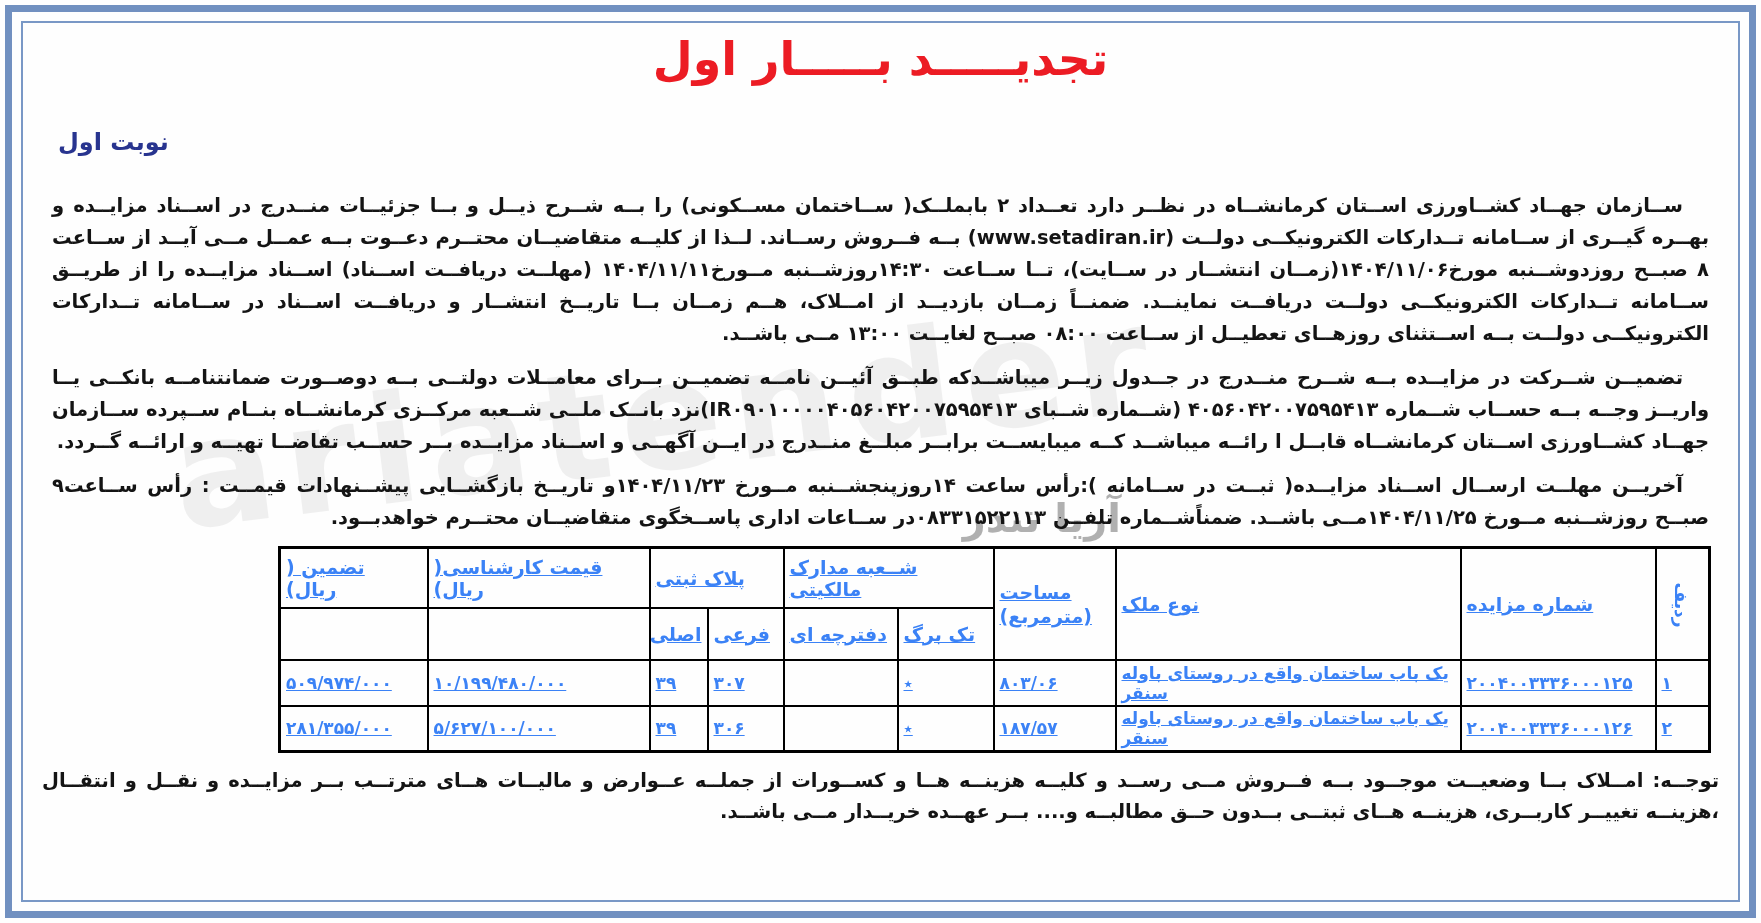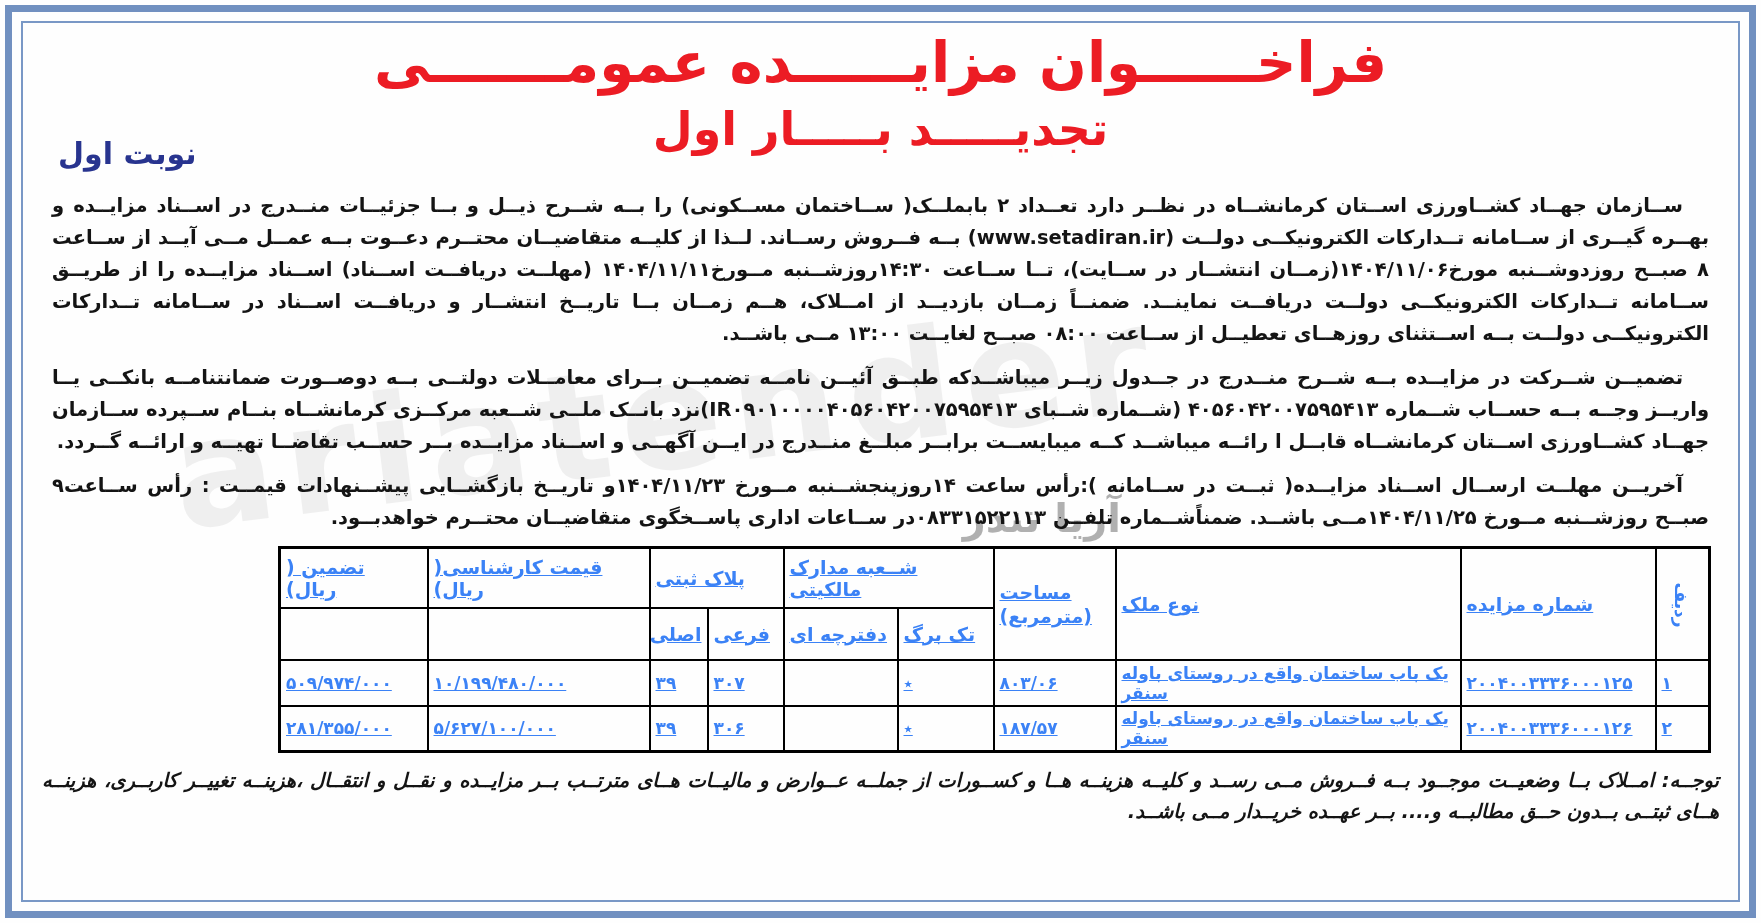--- a/index.html
+++ b/index.html
@@ -14,21 +14,21 @@
            color:#000;opacity:0.055;transform:rotate(-7deg);letter-spacing:10px;
            pointer-events:none;direction:ltr;}
   .wm-orange{position:absolute;top:495px;right:640px;font-size:40px;font-weight:bold;
            color:#000000;opacity:0.30;pointer-events:none;letter-spacing:6px;}
 
   
   .header{position:relative;height:150px;}
   .titles{position:absolute;top:0;left:250px;right:250px;text-align:center;}
   .title1{font-size:56px;line-height:70px;font-weight:bold;color:#ec1c24;}
   .title2{font-size:46px;line-height:62px;font-weight:bold;color:#ec1c24;}
-  .nobat{position:absolute;left:18px;top:100px;font-size:30px;font-weight:bold;color:#28348f;margin-top:8px;}
+  .nobat{position:absolute;left:18px;top:100px;font-size:24px;font-weight:bold;color:#28348f;}
   .logo{position:absolute;right:218px;top:6px;width:136px;height:140px;}
   .logo svg{width:100%;height:100%;font-family:"DejaVu Sans",sans-serif;}
 
   
   .para{margin:12px;font-size:19.5px;line-height:32px;font-weight:bold;color:#141414;
         text-align:justify;text-indent:26px;}
   .body-text{margin-top:2px;}
 
   
   table.props{border-collapse:collapse;table-layout:fixed;width:1430px;
@@ -39,38 +39,37 @@
   table.props thead .r1{height:60px;}
   table.props thead .r2{height:52px;}
   table.props tbody tr{height:46px;}
   table.props th{font-size:19px;}
   table.props td{font-size:17px;}
   .radif-head span{display:inline-block;transform:rotate(90deg);white-space:nowrap;font-size:17px;}
   .area-head div{line-height:24px;}
 
   
   .note{margin:12px 2px 0 2px;font-size:19.5px;line-height:31px;font-weight:bold;
-        color:#141414;text-align:justify;font-style:italic;}
+        color:#141414;text-align:justify;}
   .footer-line{margin-top:10px;text-align:center;font-size:31px;font-weight:bold;color:#ec1c24;}
 </style>
 </head>
 <body>
 
 <div class="page">
   <div class="frame-outer"></div>
   <div class="frame-inner"></div>
 
   <div class="wm-gray">ariatender</div>
   <div class="wm-orange">آریا تندر</div>
 
   <div class="content">
 
     <div class="header">
       <div class="titles">
-        <div class="title1">فراخــــــوان مزایــــــده عمومـــــــی</div>
         <div class="title2">تجدیـــــد بـــــار اول</div>
       </div>
       <div class="nobat">نوبت اول</div>
 
     </div>
 
     <div class="body-text">
       <p class="para">ســازمان جهــاد کشــاورزی اســتان کرمانشــاه در نظــر دارد تعــداد ۲ بابملــک( ســاختمان مســکونی) را بــه شــرح ذیــل و بــا جزئیــات منــدرج در اســناد مزایــده و بهــره گیــری از ســامانه تــدارکات الکترونیکــی دولــت (www.setadiran.ir) بــه فــروش رســاند. لــذا از کلیــه متقاضیــان محتــرم دعــوت بــه عمــل مــی آیــد از ســاعت ۸ صبــح روزدوشــنبه مورخ۱۴۰۴/۱۱/۰۶(زمــان انتشــار در ســایت)، تــا ســاعت ۱۴:۳۰روزشــنبه مــورخ۱۴۰۴/۱۱/۱۱ (مهلــت دریافــت اســناد) اســناد مزایــده را از طریــق ســامانه تــدارکات الکترونیکــی دولــت دریافــت نماینــد. ضمنــاً زمــان بازدیــد از امــلاک، هــم زمــان بــا تاریــخ انتشــار و دریافــت اســناد در ســامانه تــدارکات الکترونیکــی دولــت بــه اســتثنای روزهــای تعطیــل از ســاعت ۰۸:۰۰ صبــح لغایــت ۱۳:۰۰ مــی باشــد.</p>
       <p class="para">تضمیــن شــرکت در مزایــده بــه شــرح منــدرج در جــدول زیــر میباشــدکه طبــق آئیــن نامــه تضمیــن بــرای معامــلات دولتــی بــه دوصــورت ضمانتنامــه بانکــی یــا واریــز وجــه بــه حســاب شــماره ۴۰۵۶۰۴۲۰۰۷۵۹۵۴۱۳ (شــماره شــبای IR۰۹۰۱۰۰۰۰۴۰۵۶۰۴۲۰۰۷۵۹۵۴۱۳)نزد بانــک ملــی شــعبه مرکــزی کرمانشــاه بنــام ســپرده ســازمان جهــاد کشــاورزی اســتان کرمانشــاه قابــل ا رائــه میباشــد کــه میبایســت برابــر مبلــغ منــدرج در ایــن آگهــی و اســناد مزایــده بــر حســب تقاضــا تهیــه و ارائــه گــردد.</p>
       <p class="para">آخریــن مهلــت ارســال اســناد مزایــده( ثبــت در ســامانه ):رأس ساعت ۱۴روزپنجشــنبه مــورخ ۱۴۰۴/۱۱/۲۳و تاریــخ بازگشــایی پیشــنهادات قیمــت : رأس ســاعت۹ صبــح روزشــنبه مــورخ ۱۴۰۴/۱۱/۲۵مــی باشــد. ضمناًشــماره تلفــن ۰۸۳۳۱۵۲۲۱۱۳در ســاعات اداری پاســخگوی متقاضیــان محتــرم خواهدبــود.</p>

